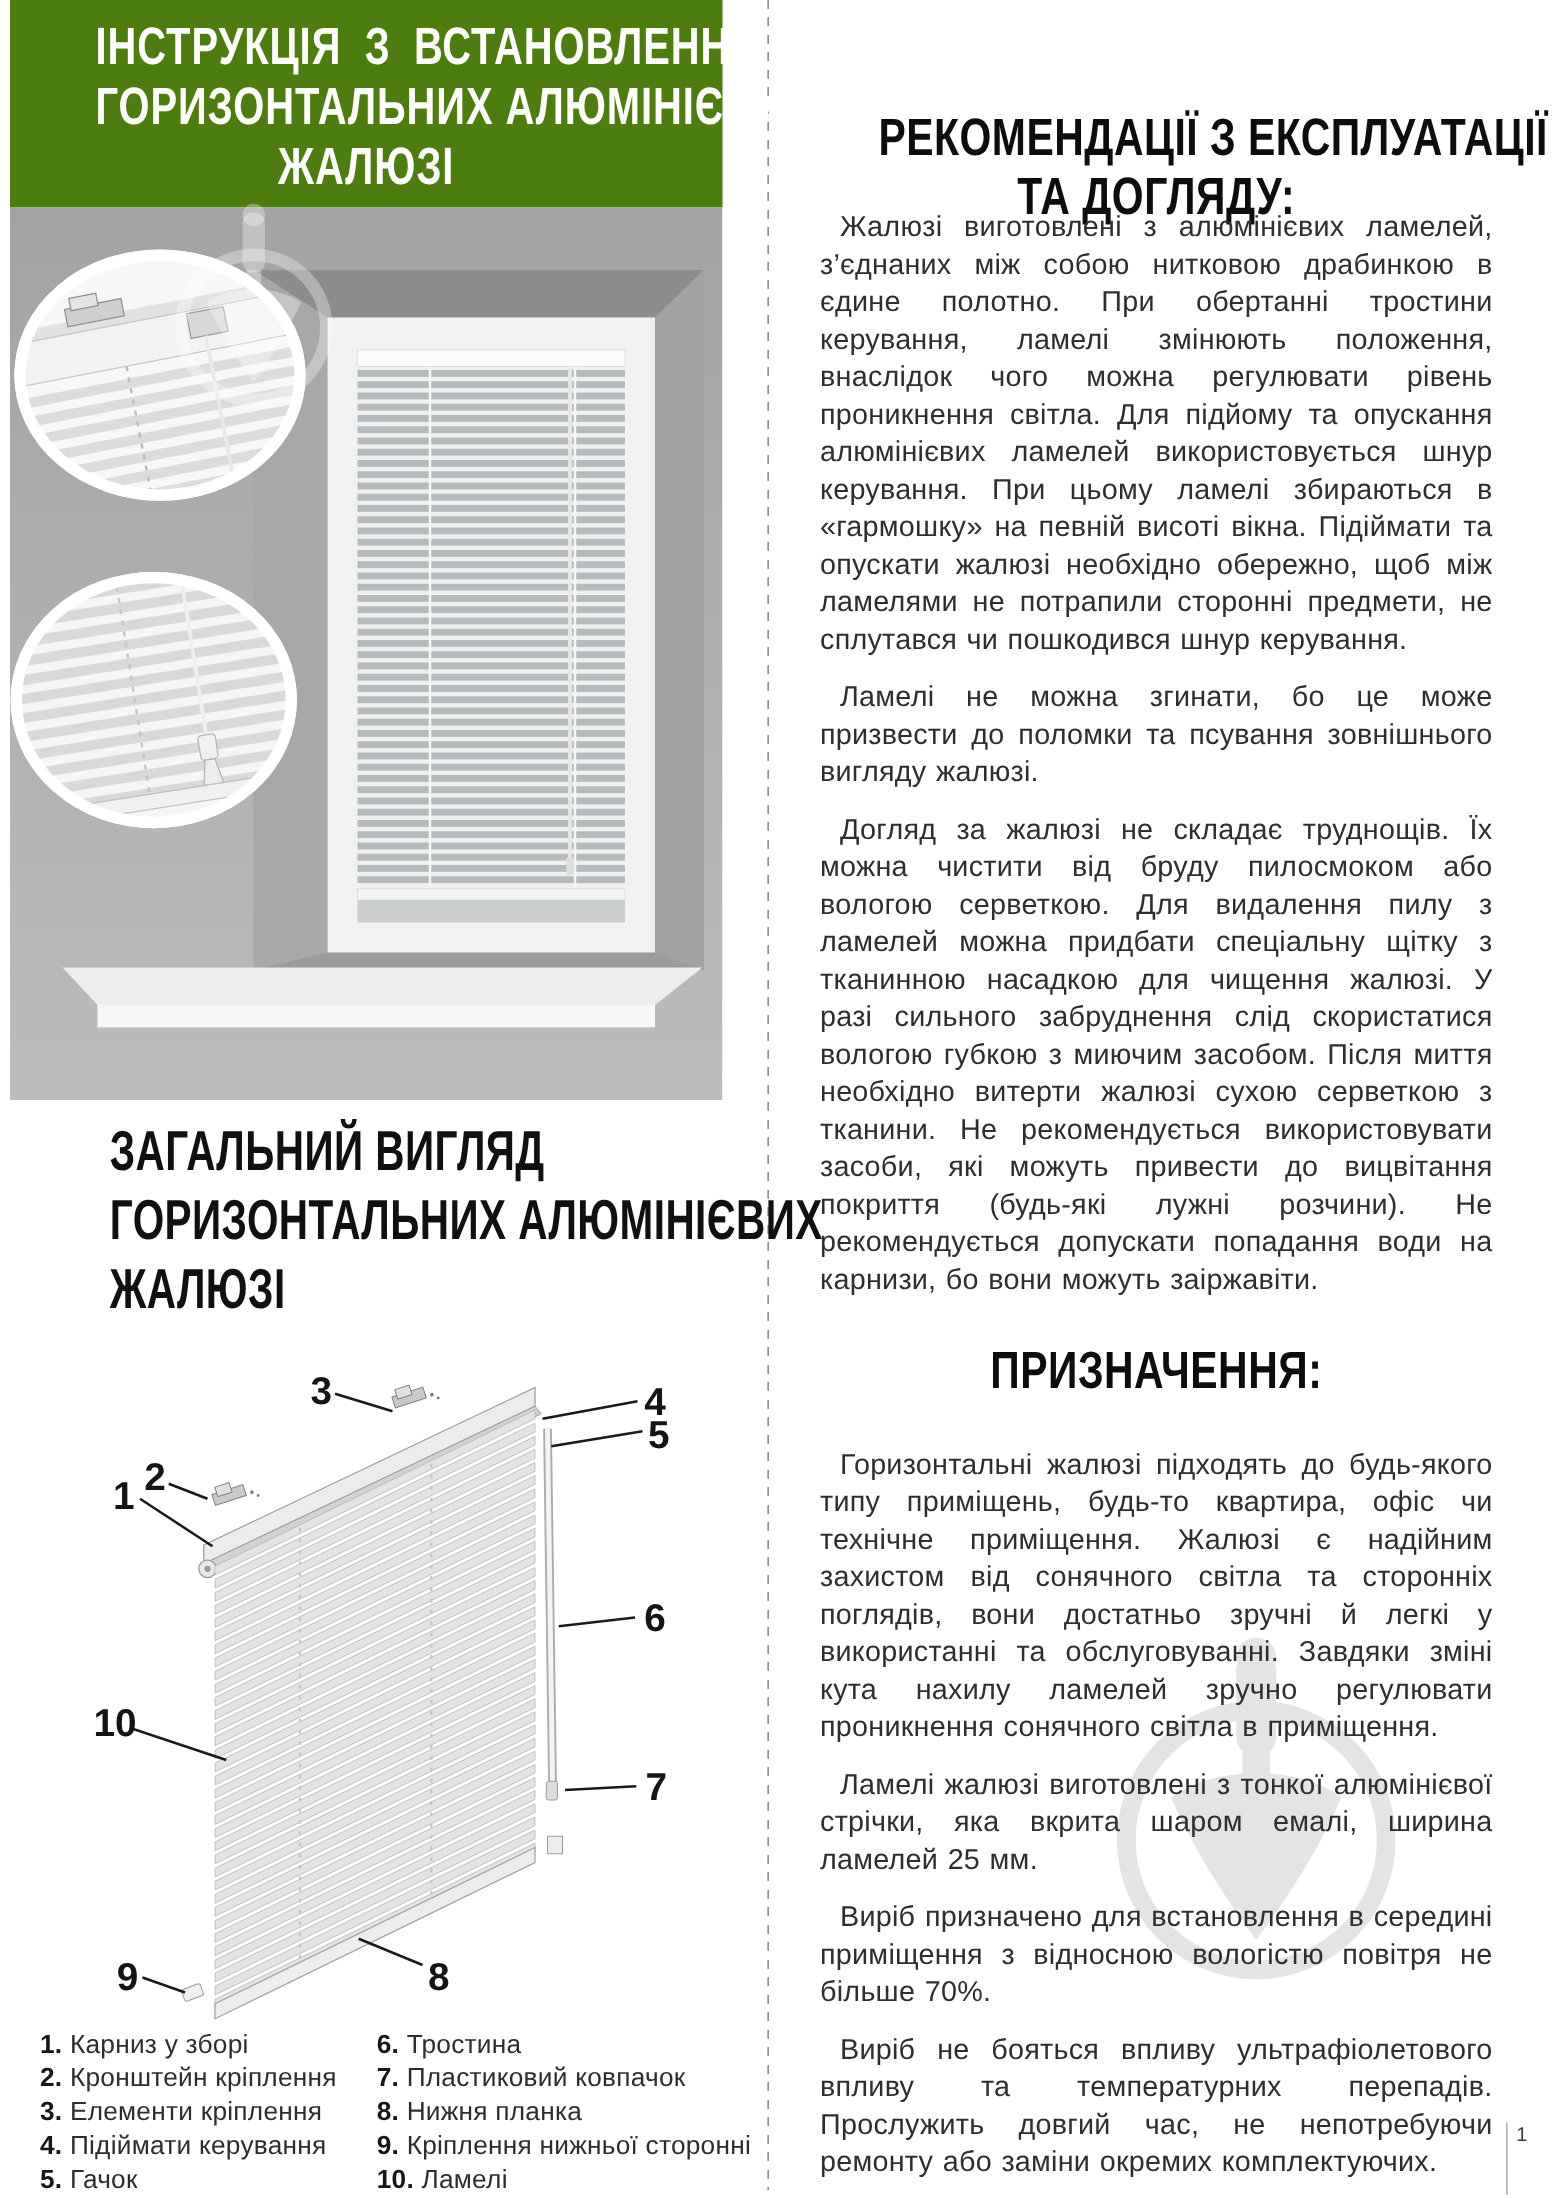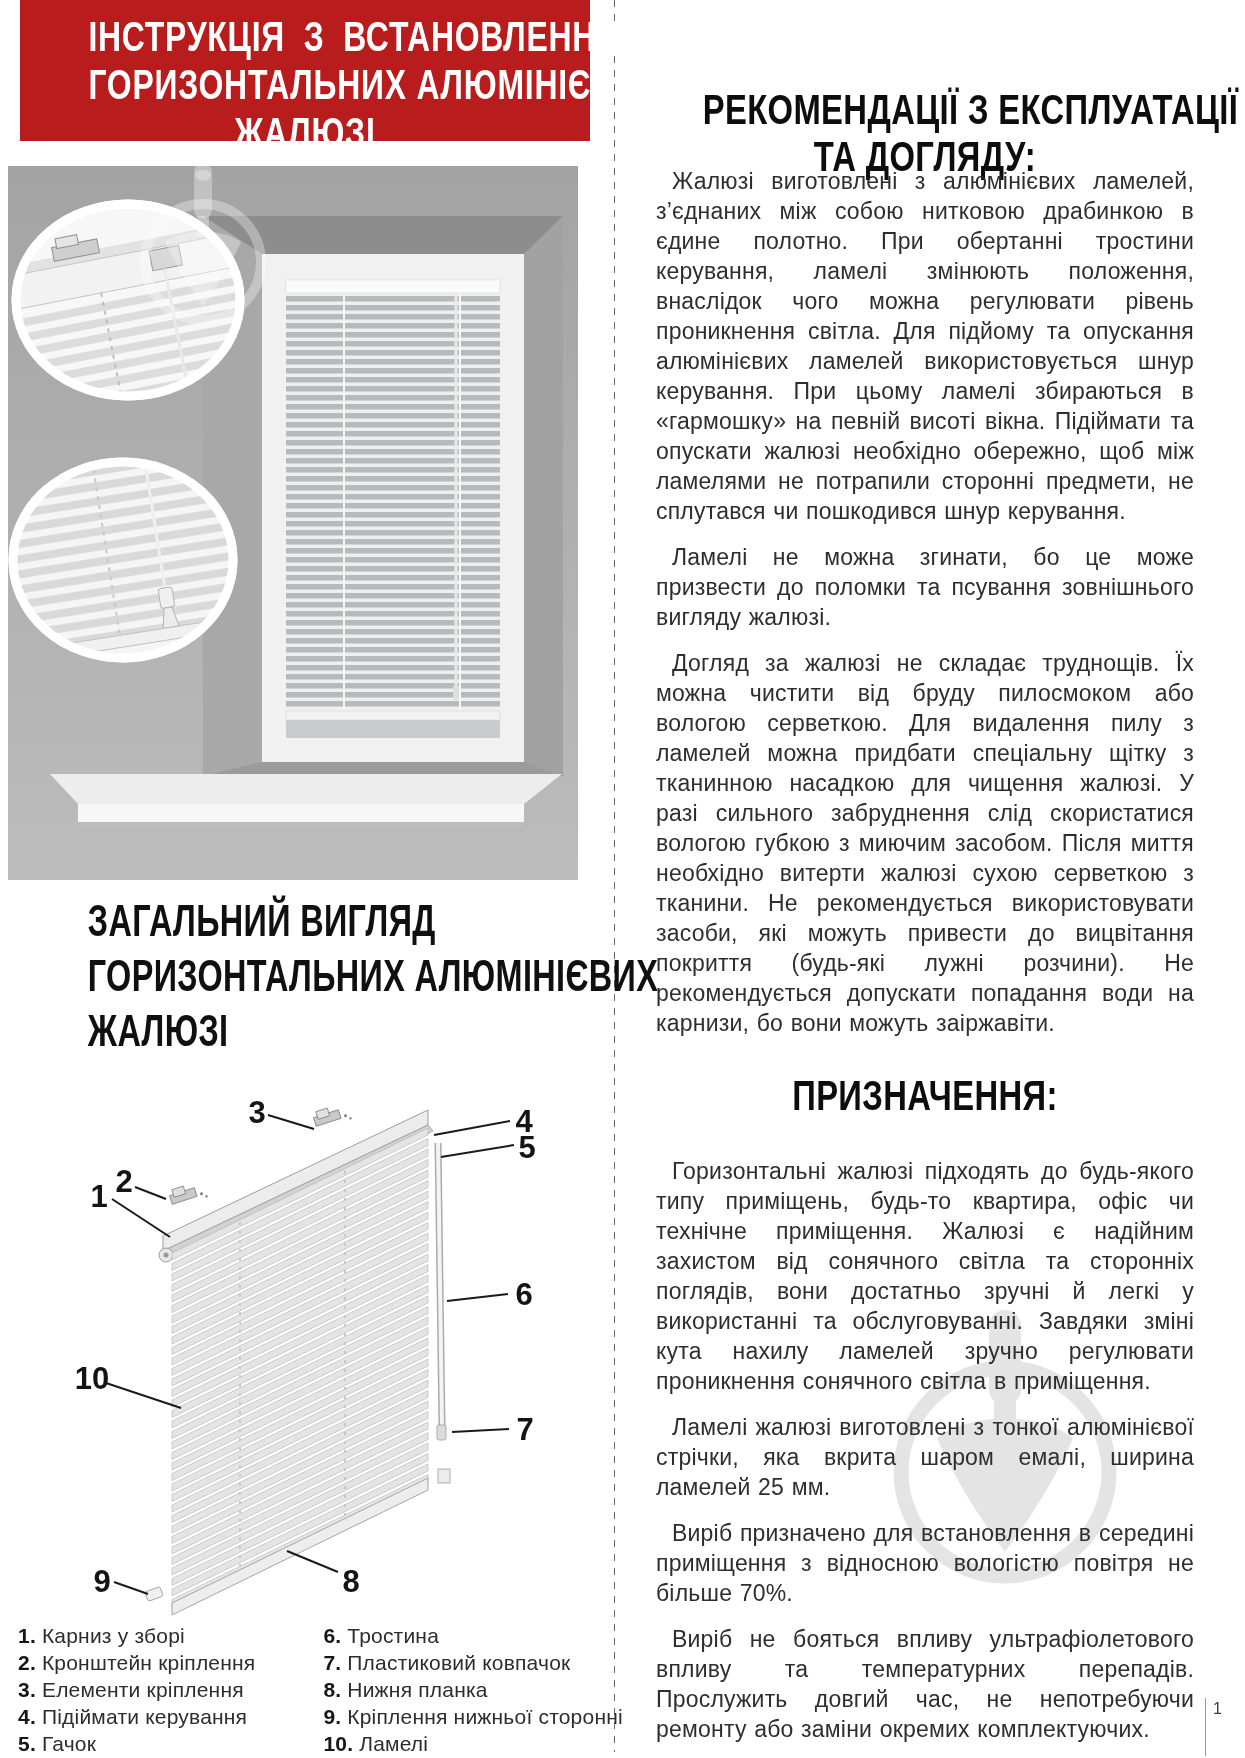--- a/index.html
+++ b/index.html
@@ -2,40 +2,40 @@
 <html><head>
 <meta charset="utf-8">
 <style>
   html,body{margin:0;padding:0;background:#ffffff;}
   .page{position:relative;width:1245px;height:1758px;background:#ffffff;overflow:hidden;
         font-family:"Liberation Sans",sans-serif;color:#2d2d2d;}
   
   .col-sep{position:absolute;left:614px;top:0;width:1px;height:1752px;
            background:repeating-linear-gradient(to bottom,#6a6a6a 0 7px,transparent 7px 14px);}
   
-  .hdr{position:absolute;left:8px;top:0;width:570px;height:141px;background:#b91c1c;
-       text-align:center;padding-top:13px;box-sizing:border-box;margin-left:12px;}
+  .hdr{position:absolute;left:8px;top:0;width:570px;height:166px;background:#4d7c0f;
+       text-align:center;padding-top:13px;box-sizing:border-box;}
   .cond{display:block;transform:scaleX(0.76);transform-origin:50% 50%;white-space:nowrap;}
   .hline{font-weight:bold;font-size:42px;line-height:48px;color:#ffffff;letter-spacing:1px;}
   .ws{word-spacing:12px;}
   
   .illus-wrap{position:absolute;left:8px;top:166px;width:570px;height:714px;}
   .wm{position:absolute;pointer-events:none;}
   .wm-top{left:128px;top:146px;z-index:5;}
   .wm-bottom{left:865px;top:1300px;z-index:1;}
   
   .overview{position:absolute;left:8px;top:893px;width:570px;text-align:left;z-index:2;}
   .oline{font-weight:bold;font-size:45px;line-height:55px;color:#101010;transform:scaleX(0.72);letter-spacing:0.5px;}
   .note{position:absolute;left:8px;top:1062px;width:570px;text-align:center;z-index:2;}
   .nline{font-weight:bold;font-size:23px;line-height:27px;color:#101010;transform:scaleX(0.8);}
   
   .diagram{position:absolute;left:0;top:1095px;z-index:2;}
   .callout{font-family:"Liberation Sans",sans-serif;font-weight:bold;font-size:31px;fill:#141414;}
   
-  .legend{position:absolute;left:18px;top:1622px;width:553px;display:flex;z-index:2;gap:36px;}
+  .legend{position:absolute;left:32px;top:1622px;width:553px;display:flex;z-index:2;}
   .lg-col{display:flex;flex-direction:column;}
   .lg-col1{width:268px;}
   .lg-col2{width:285px;margin-left:32px;}
   .lg-row{font-size:21px;line-height:27px;color:#2d2d2d;letter-spacing:0.2px;white-space:nowrap;}
   .lg-num{font-weight:bold;color:#161616;margin-right:6px;}
   
   .rtitle{position:absolute;left:640px;width:570px;text-align:center;z-index:2;}
   .rtl{font-weight:bold;font-size:42px;line-height:47px;color:#0d0d0d;transform:scaleX(0.78);letter-spacing:0.5px;}
   .care-title{top:54px;margin-top:32px;}
   .purpose-title{top:1072px;}

